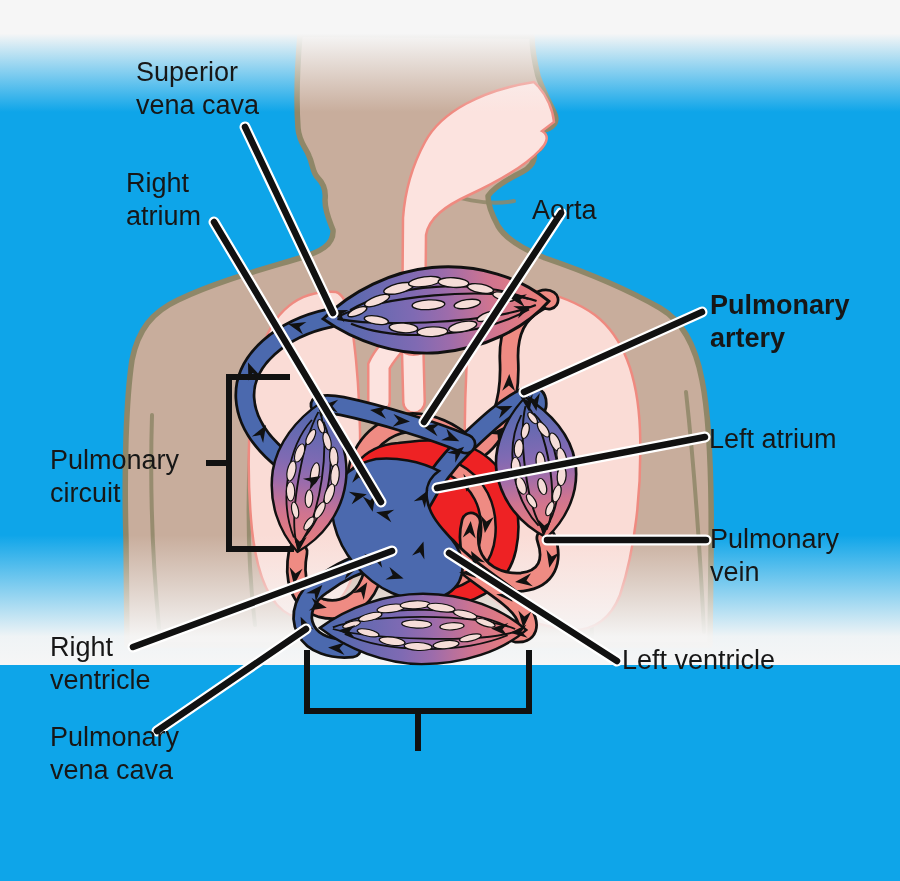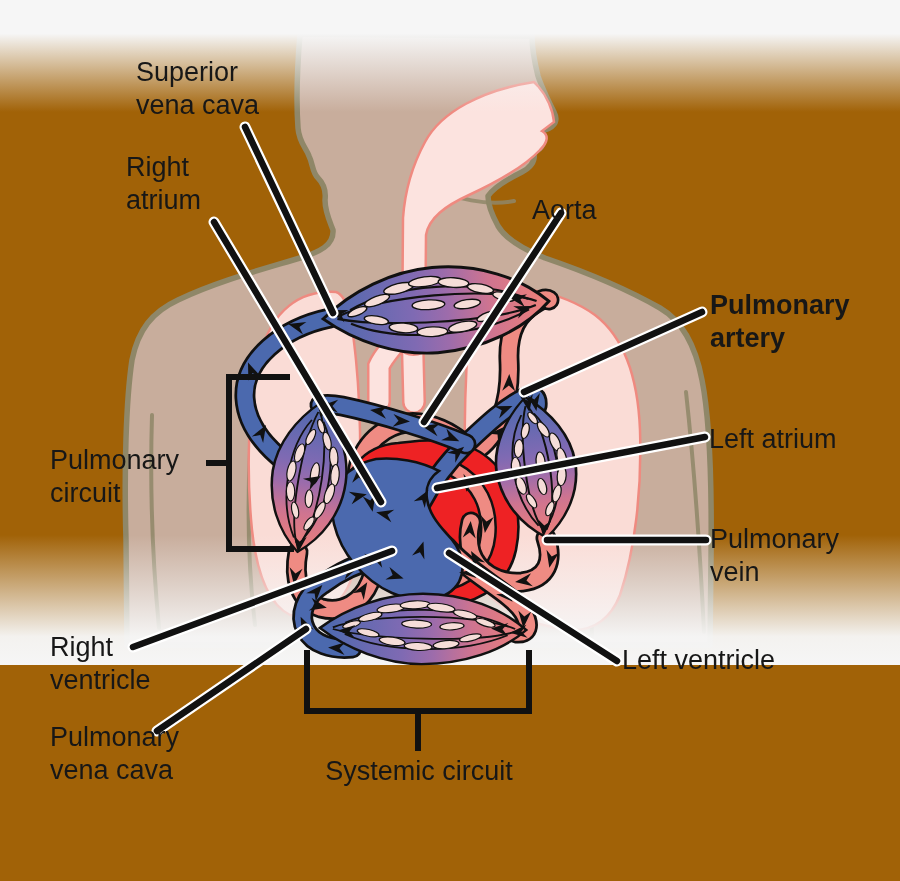--- a/index.html
+++ b/index.html
@@ -1,16 +1,16 @@
 <!DOCTYPE html>
 <html><head>
 <meta charset="utf-8">
 <style>
   html,body{margin:0;padding:0;background:#f6f6f6;}
-  #stage{position:relative;width:900px;height:881px;background:#a16207;overflow:hidden;
+  #stage{position:relative;width:900px;height:881px;background:#0ea5e9;overflow:hidden;
          font-family:"Liberation Sans", sans-serif;}
   #art{position:absolute;left:0;top:0;}
   .lbl{position:absolute;color:#171717;font-size:27px;line-height:33px;letter-spacing:0;}
   .lbl.bold{font-weight:normal;}
   .center{text-align:center;}
 </style>
 </head>
 <body>
 
 <div id="stage">
@@ -257,24 +257,23 @@
       <line x1="133" y1="647" x2="392" y2="551" stroke="#111" stroke-width="6.5"></line>
     </g>
     <g>
       <line x1="157" y1="731" x2="306" y2="629" stroke="#fff" stroke-width="11"></line>
       <line x1="157" y1="731" x2="306" y2="629" stroke="#111" stroke-width="6.5"></line>
     </g>
   </g>
 </svg>
 
 <div class="lbl" style="left:136px;top:56px;width:140px;">Superior vena cava</div>
-<div class="lbl" style="left:126px;top:151px;width:115px;">Right atrium</div>
+<div class="lbl" style="left:126px;top:167px;width:115px;">Right atrium</div>
 <div class="lbl" style="left:532px;top:194px;width:120px;">Aorta</div>
 <div class="lbl" style="left:710px;top:289px;width:150px;font-weight:bold;">Pulmonary artery</div>
 <div class="lbl" style="left:709px;top:423px;width:175px;">Left atrium</div>
 <div class="lbl" style="left:710px;top:523px;width:150px;">Pulmonary vein</div>
 <div class="lbl" style="left:622px;top:644px;width:210px;">Left ventricle</div>
 <div class="lbl" style="left:50px;top:631px;width:125px;">Right ventricle</div>
 <div class="lbl" style="left:50px;top:721px;width:145px;">Pulmonary vena cava</div>
 <div class="lbl bold" style="left:50px;top:444px;width:175px;">Pulmonary circuit</div>
-<div class="lbl bold center" style="left:303px;top:755px;width:232px;">Systemic circuit</div>
 
 </div>
 
 </body></html>

